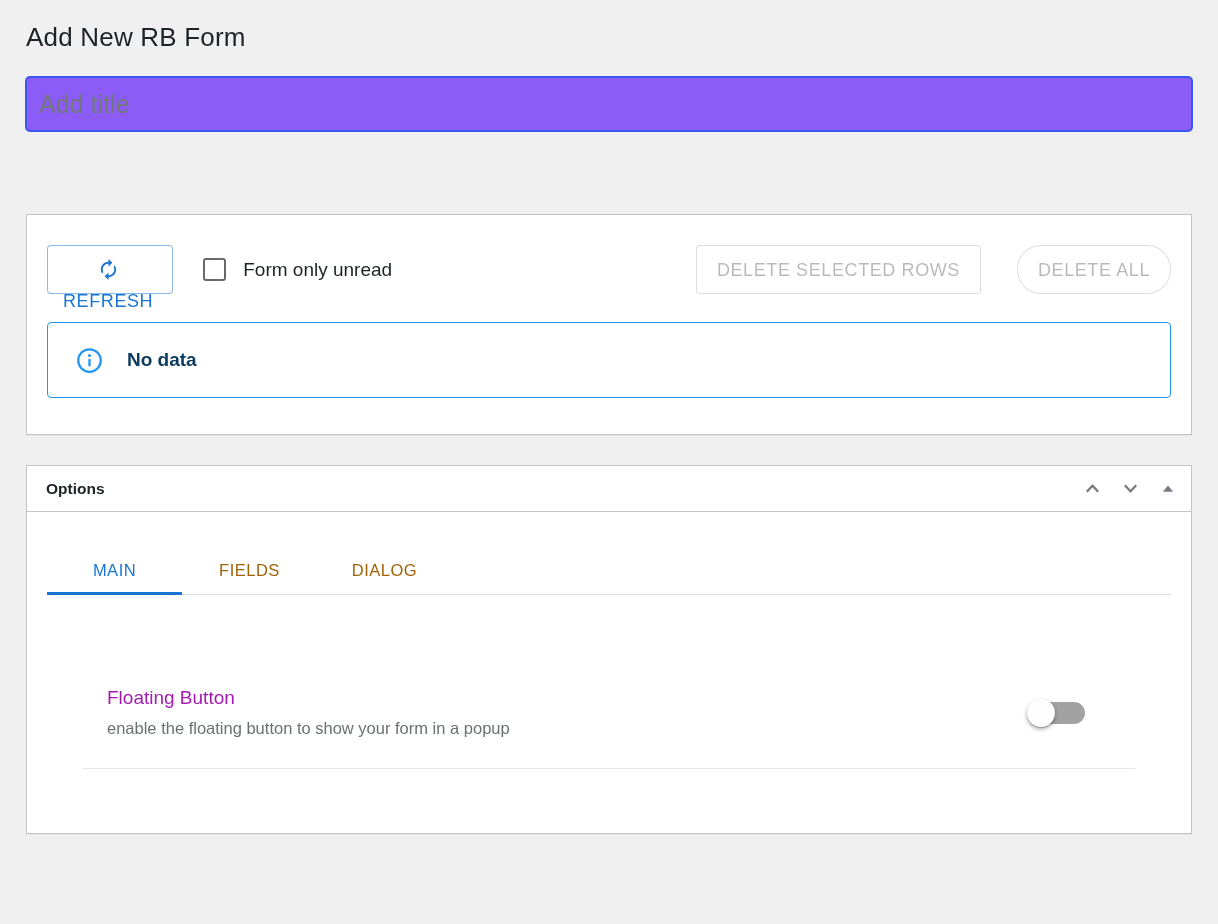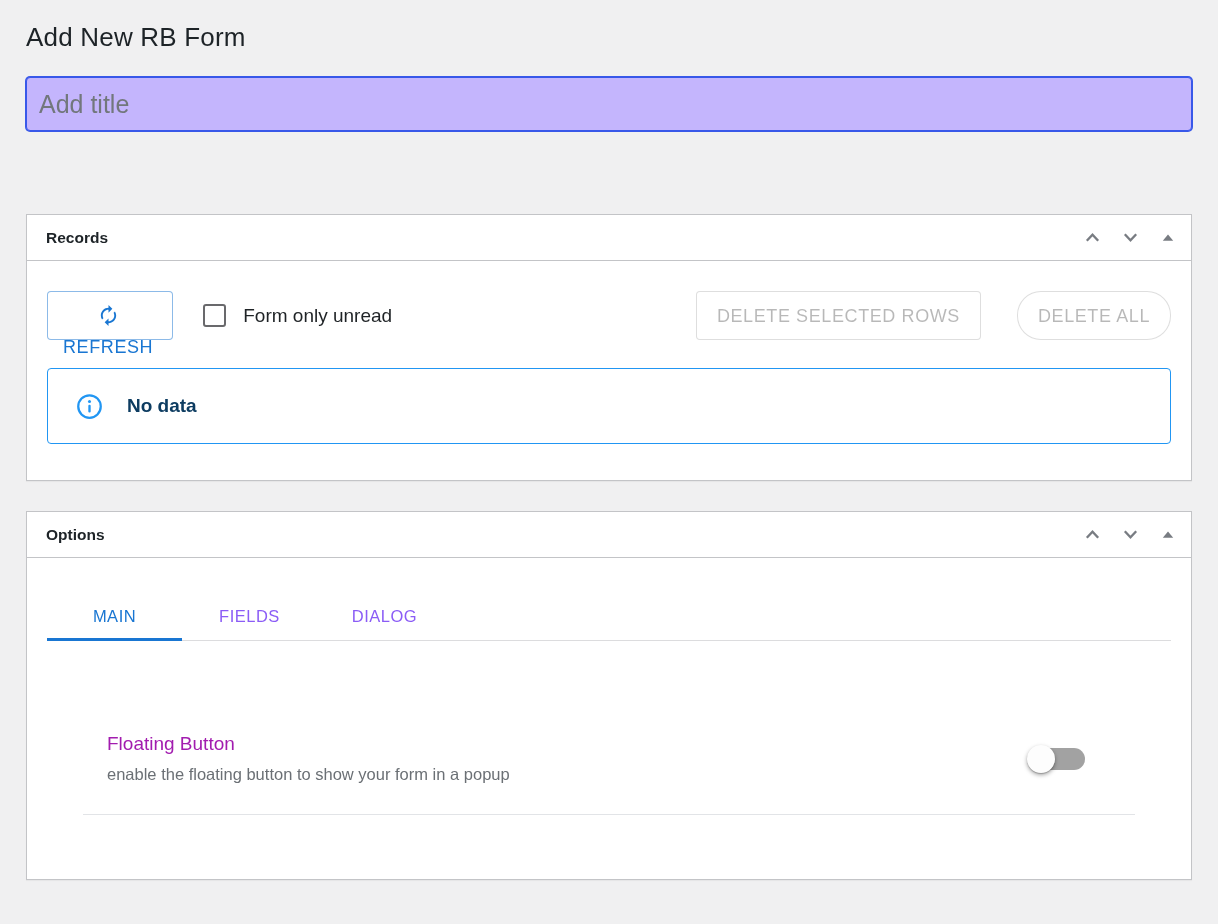--- a/index.html
+++ b/index.html
@@ -25,21 +25,21 @@
 
   
   .title-input {
     display: block;
     width: 100%;
     height: 54px;
     padding: 3px 12px;
     font-family: "Liberation Sans", sans-serif;
     font-size: 25px;
     color: #1d2327;
-    background: #c4b5fd;
+    background: #8b5cf6;
     border: 1px solid #3858e9;
     box-shadow: 0 0 0 1px #3858e9;
     border-radius: 4px;
     outline: none;
   }
   .title-input::placeholder { color: #72777c; opacity: 1; }
 
   .spacer-after-title { height: 83px; }
 
   
@@ -132,21 +132,21 @@
   .tabs { display: flex; border-bottom: 1px solid #dcdcde; }
   .tab {
     min-width: 135px;
     height: 48px;
     padding: 0 22px;
     display: flex; align-items: center; justify-content: center;
     font-size: 16.5px;
     font-weight: 500;
     letter-spacing: 0.5px;
     text-transform: uppercase;
-    color: #8b5cf6;
+    color: #a16207;
     position: relative;
     cursor: pointer;
     background: none; border: none;
     font-family: "Liberation Sans", sans-serif;
   }
   .tab.active { color: #1976d2; }
   .tab.active::after {
     content: "";
     position: absolute;
     left: 0; right: 0; bottom: -1px;
@@ -204,46 +204,20 @@
 
 <div class="wrap">
 
   <h1 class="page-title">Add New RB Form</h1>
 
   <input class="title-input" type="text" autofocus="" placeholder="Add title" style="">
 
   <div class="spacer-after-title"></div>
 
   <div class="postbox">
-    <div class="postbox-header">
-      <h2>Records</h2>
-      <div class="handle-actions">
-        <button class="handle-btn" aria-label="Move up">
-          <span>
-            <svg width="19" height="19" viewBox="0 0 20 20">
-                <polyline points="4,13.5 10,7 16,13.5" fill="none" stroke="#787c82" stroke-width="2.4"></polyline>
-              </svg>
-          </span>
-        </button>
-        <button class="handle-btn" aria-label="Move down">
-          <span>
-            <svg width="19" height="19" viewBox="0 0 20 20">
-                <polyline points="4,6.5 10,13 16,6.5" fill="none" stroke="#787c82" stroke-width="2.4"></polyline>
-              </svg>
-          </span>
-        </button>
-        <button class="handle-btn" aria-label="Toggle panel">
-          <span>
-            <svg width="16" height="16" viewBox="0 0 20 20">
-                <path d="M10 5.5 L16.5 13.5 H3.5 Z" fill="#787c82"></path>
-              </svg>
-          </span>
-        </button>
-      </div>
-    </div>
     <div class="inside">
       <div class="toolbar">
         <button class="btn btn-refresh">
           <span>
             <svg width="23" height="23" viewBox="0 0 24 24" fill="#1976d2">
                 <path d="M12 6v3l4-4-4-4v3c-4.42 0-8 3.58-8 8 0 1.57.46 3.03 1.24 4.26L6.7 14.8c-.45-.83-.7-1.79-.7-2.8 0-3.31 2.69-6 6-6zm6.76 1.74L17.3 9.2c.44.84.7 1.79.7 2.8 0 3.31-2.69 6-6 6v-3l-4 4 4 4v-3c4.42 0 8-3.58 8-8 0-1.57-.46-3.03-1.24-4.26z"></path>
               </svg>
           </span>
           <span>REFRESH</span>
         </button>

